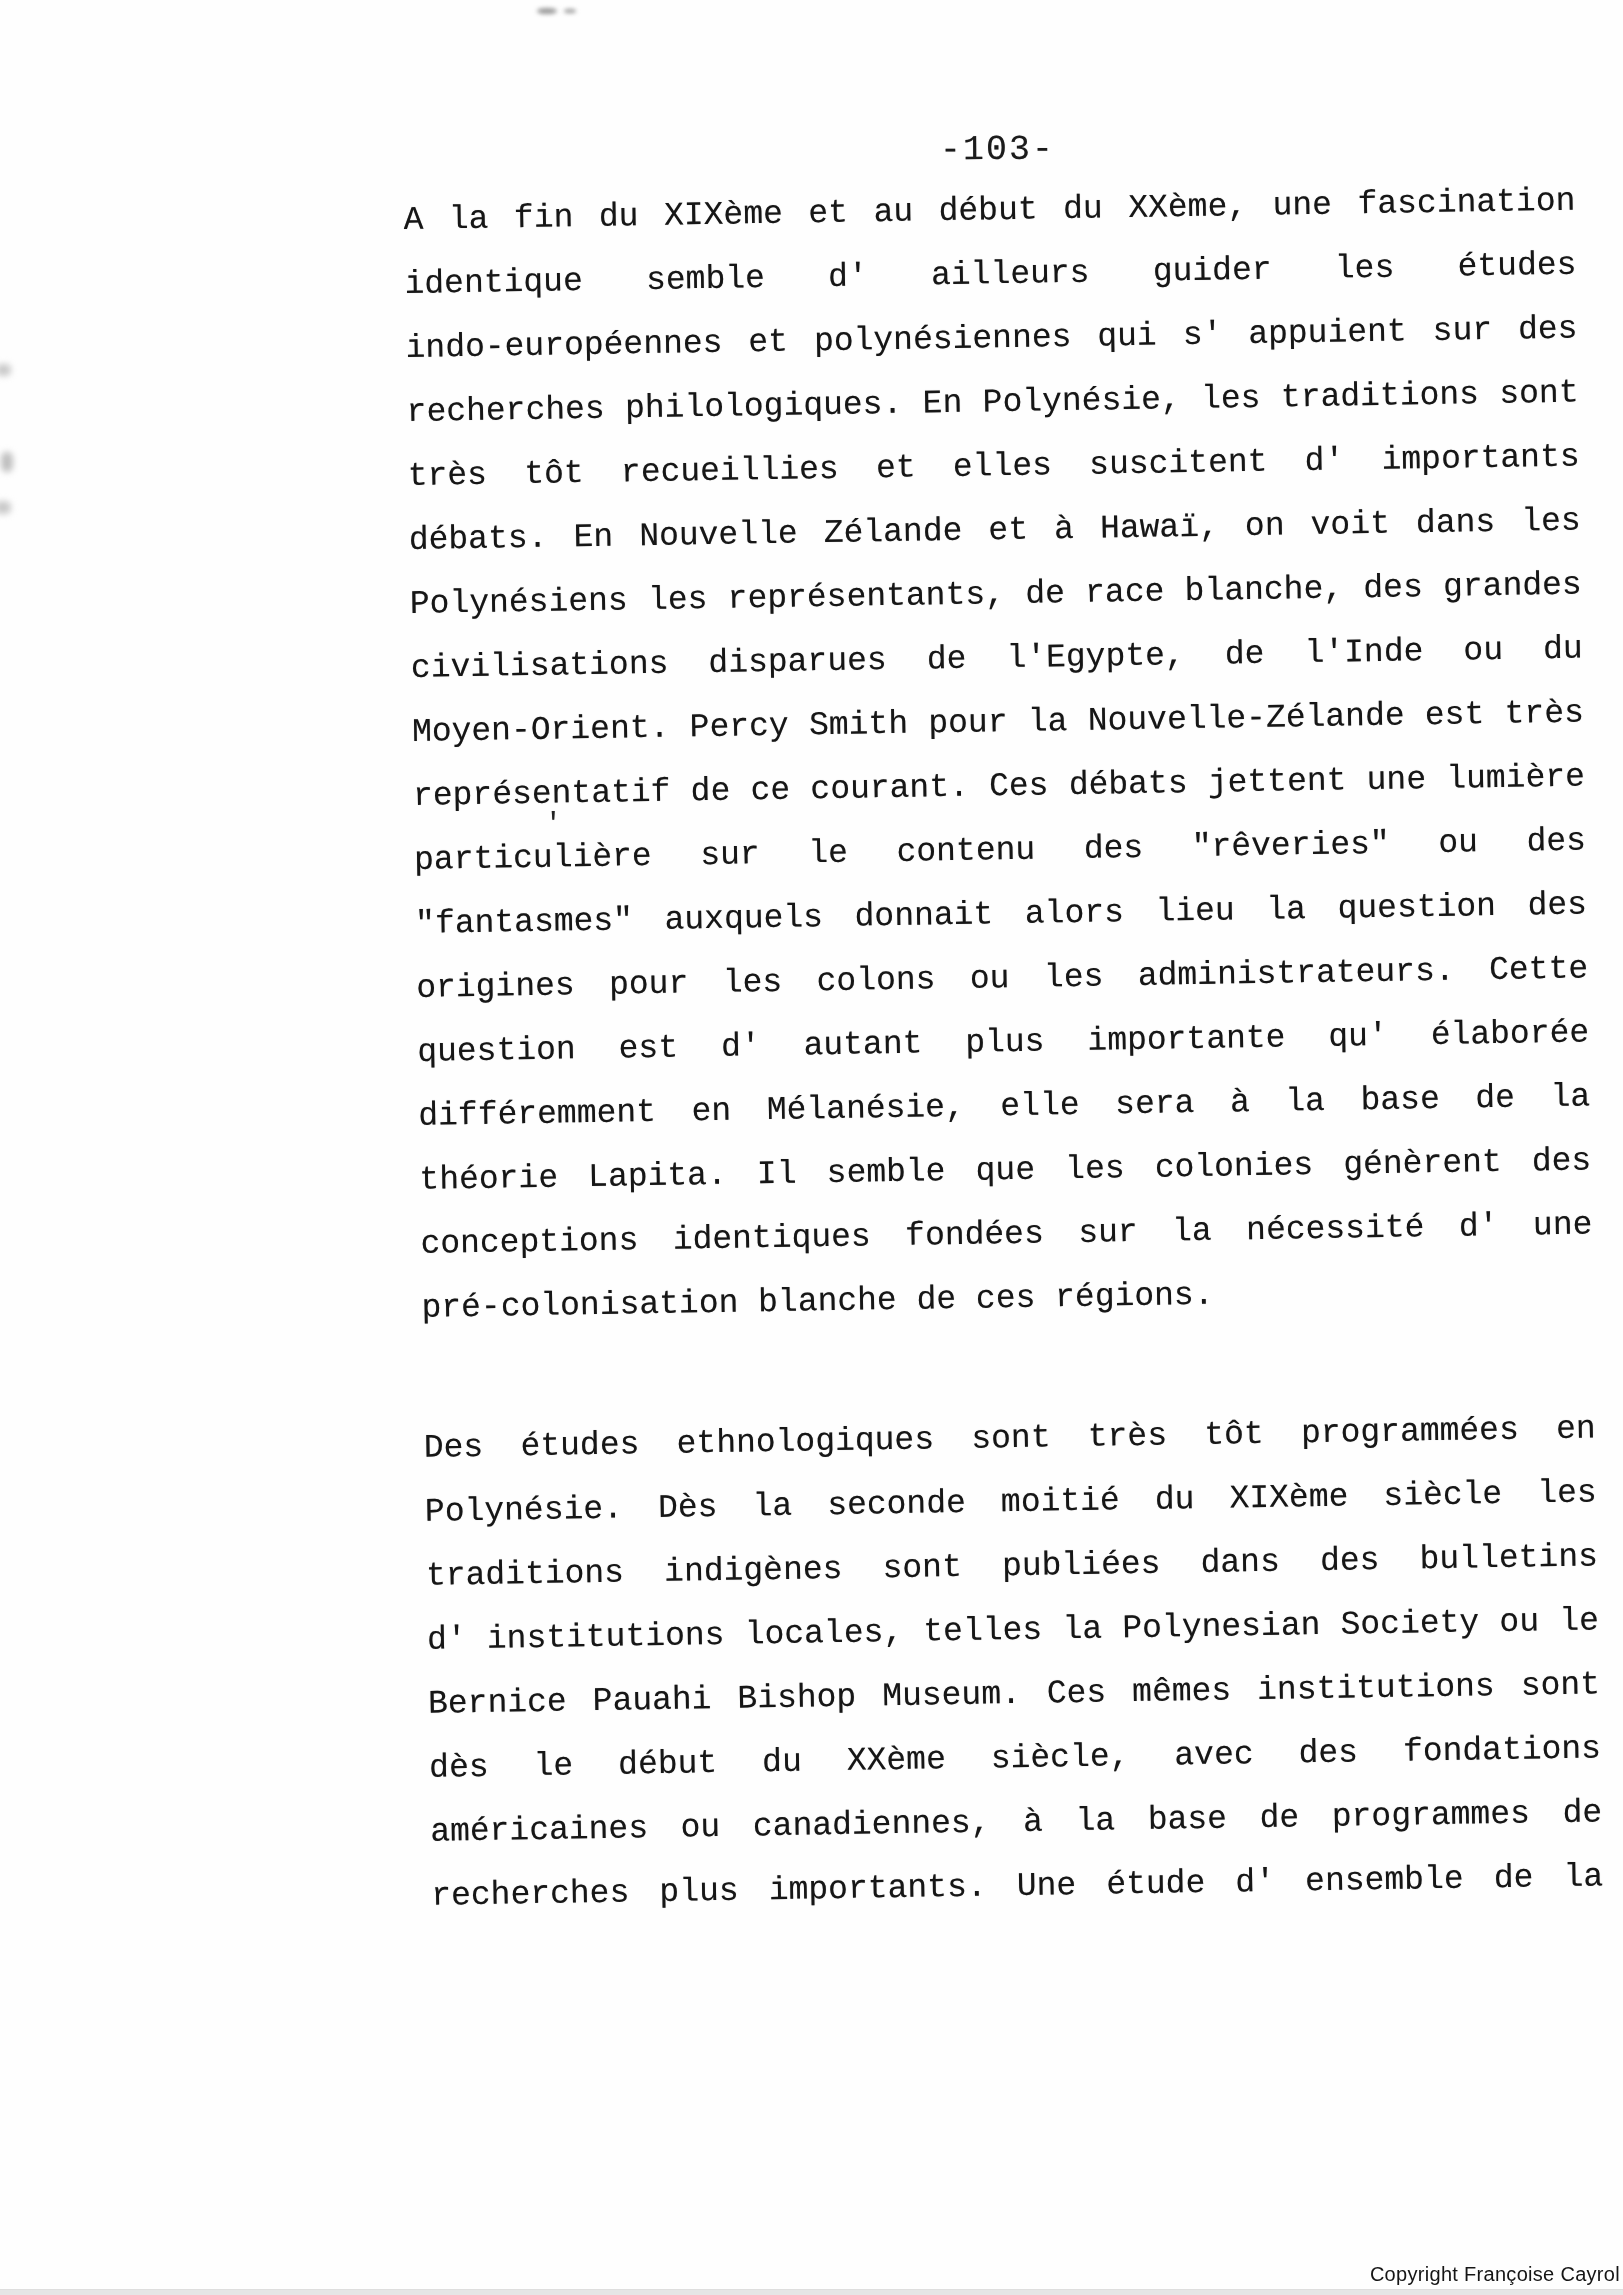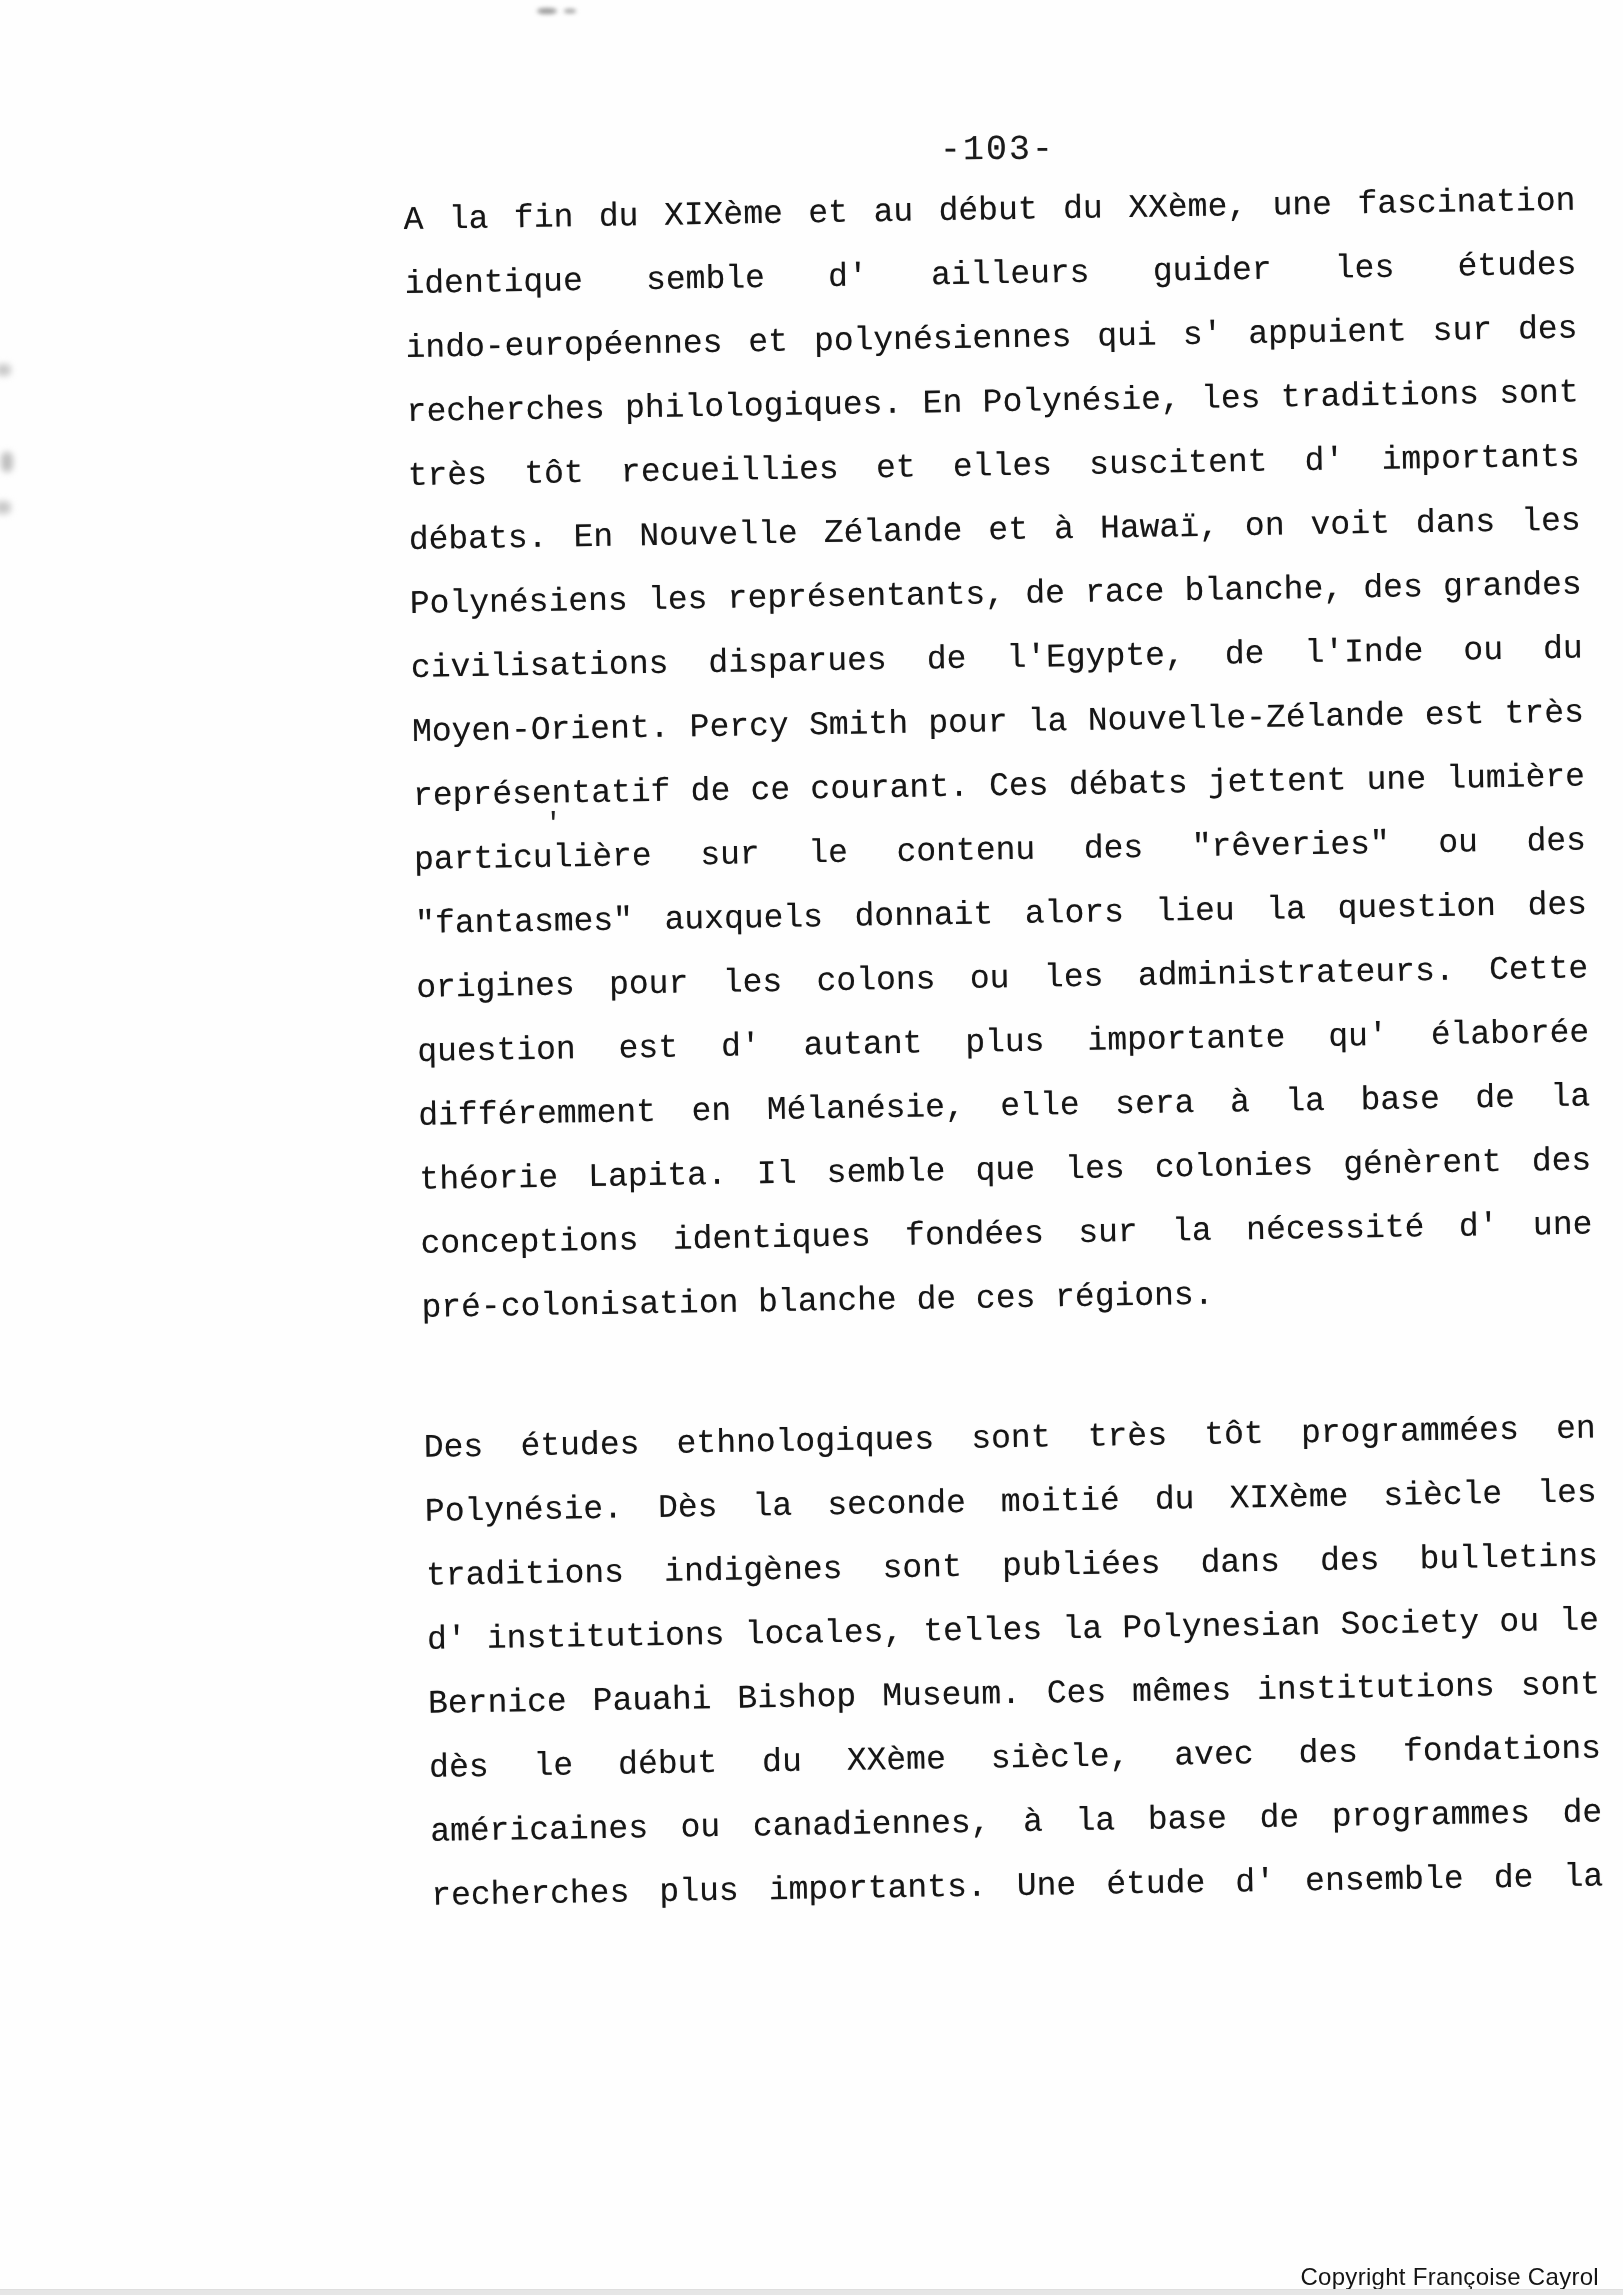--- a/index.html
+++ b/index.html
@@ -14,23 +14,23 @@
   
   .page-number{
     position:absolute;left:940px;top:82px;
     font-size:35px;letter-spacing:2px;
     color:#1b1b1b;
     text-shadow:0 0 0.7px rgba(0,0,0,.4);
     transform:rotate(-0.4deg);
     margin-top:48px;
   }
   .copyright{
-    position:absolute;right:24px;top:2263px;
+    position:absolute;right:3px;top:2263px;
     font-family:"Liberation Sans","DejaVu Sans",sans-serif;
-    font-size:24px;color:#151515;
+    font-size:20px;color:#151515;
     letter-spacing:0.3px;
   }
   .bottom-bar{
     position:absolute;left:0;bottom:0;
     width:1623px;height:4.6px;
     background:#e6e6e6;
     border-top:0.7px solid #dedede;
   }
   
   .text-block{

